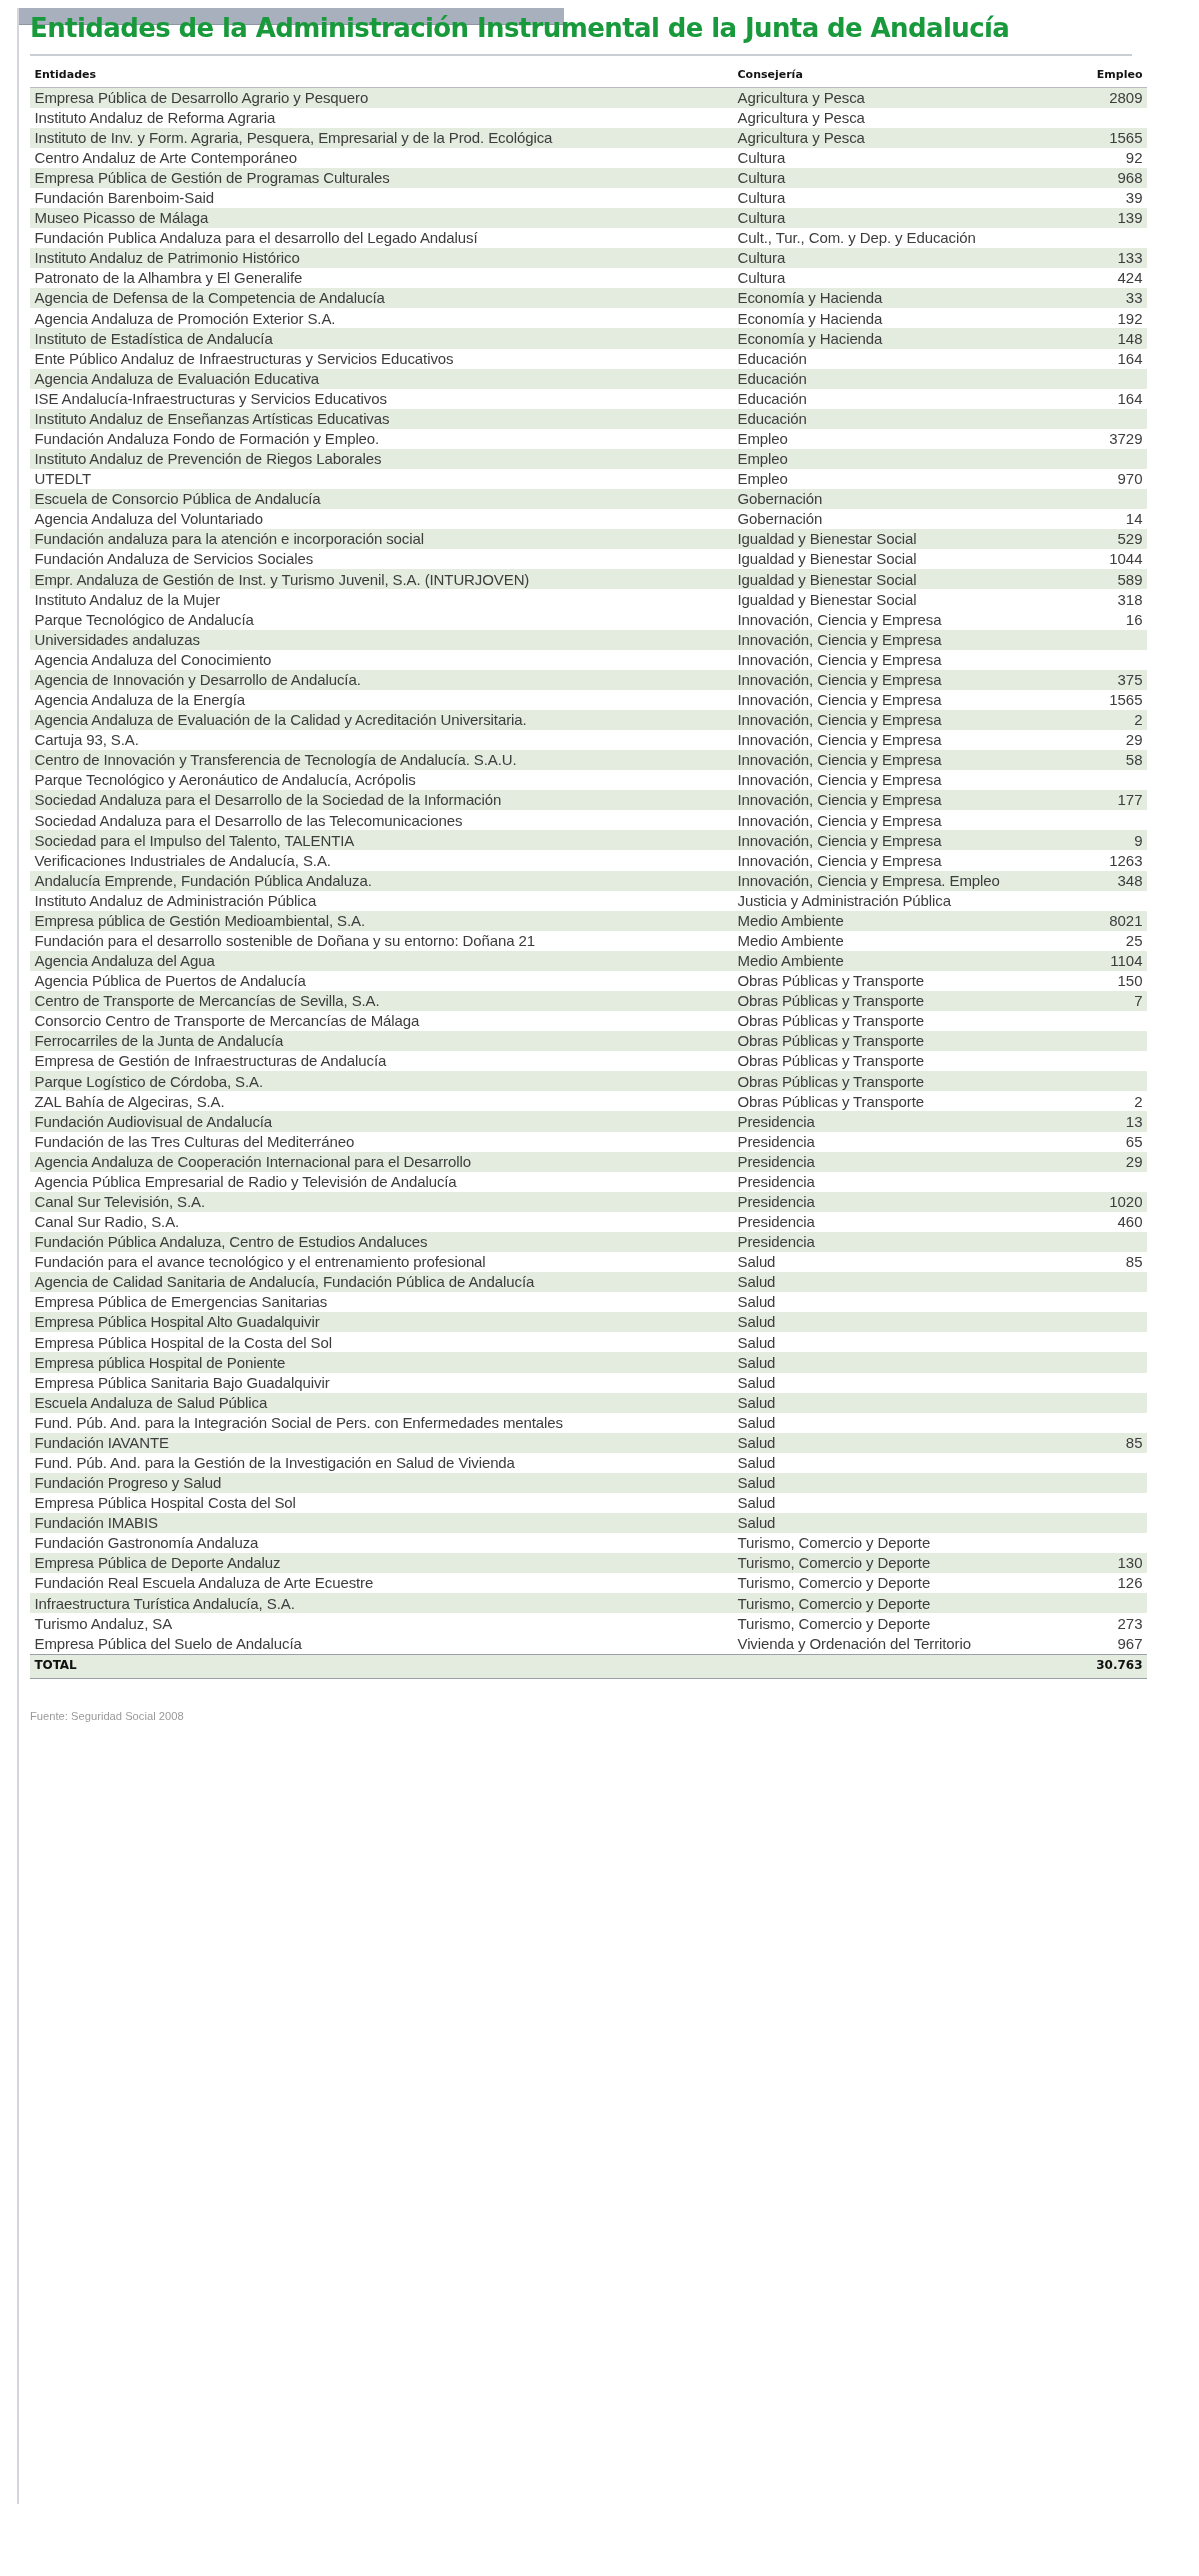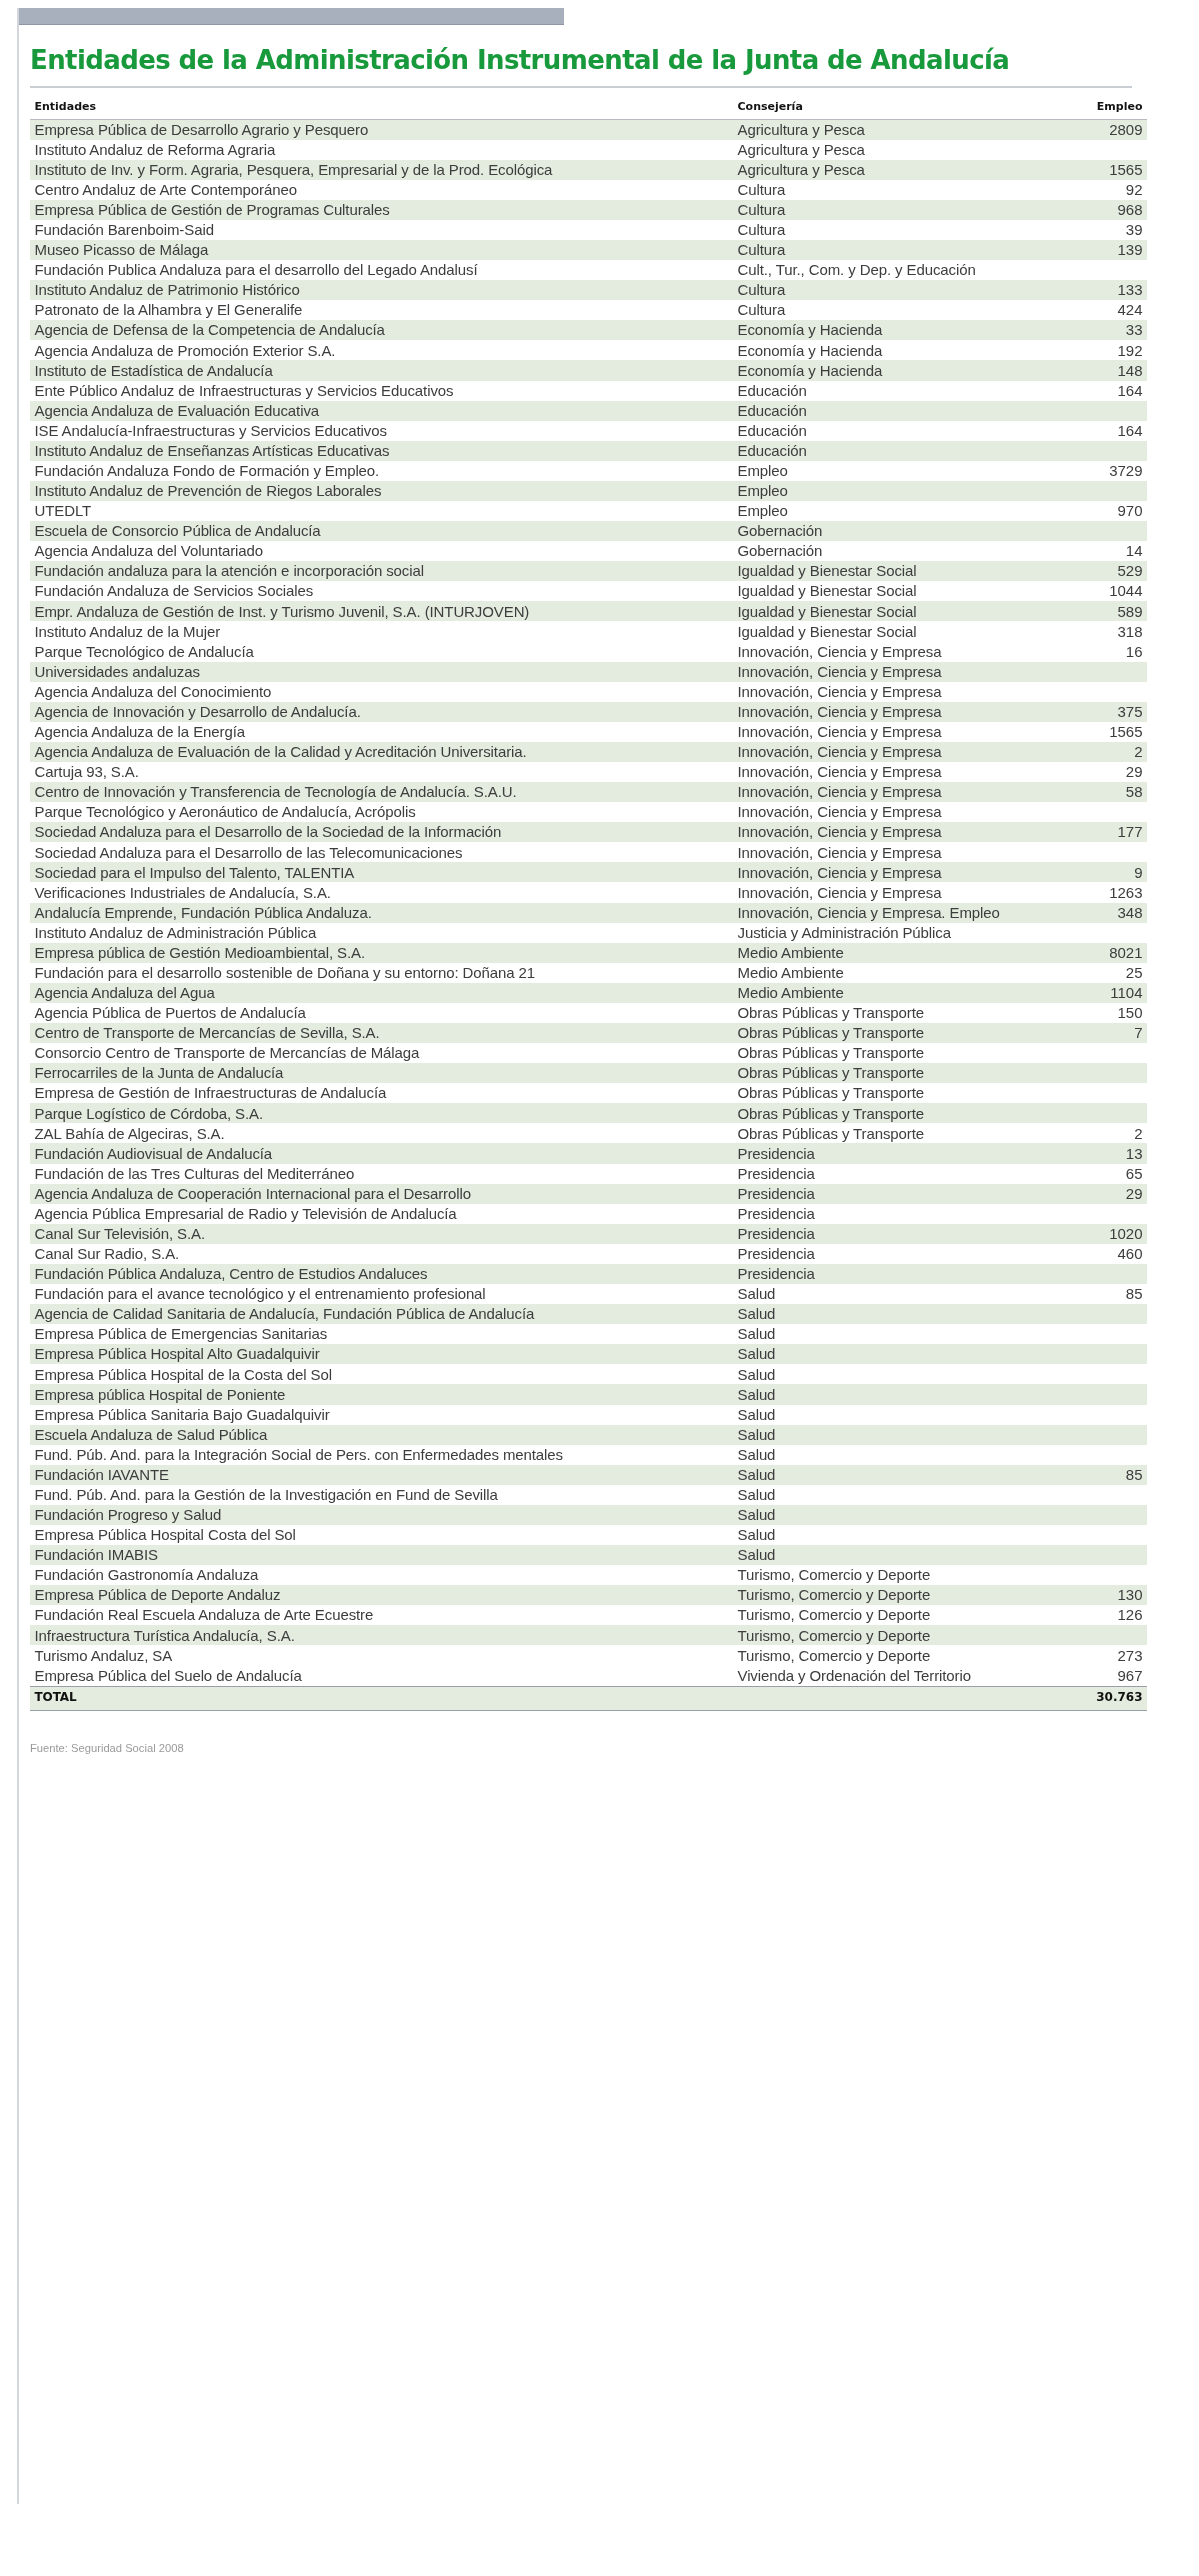--- a/index.html
+++ b/index.html
@@ -38,21 +38,21 @@
     position: absolute;
     left: 16.5px;
     top: 7.5px;
     width: 2.2px;
     height: 2496px;
     background: #d3d6dc;
   }
   .content {
     position: absolute;
     left: 30px;
-    top: 44px;
+    top: 12px;
     width: 1147px;
   }
   h1.title {
     margin: 0;
     padding: 0 0 4.5px 0;
     font-family: "DejaVu Sans", sans-serif;
     font-size: 26px;
     line-height: 33px;
     font-weight: bold;
     color: #189a3c;
@@ -483,21 +483,21 @@
             <td>Fund. Púb. And. para la Integración Social de Pers. con Enfermedades mentales</td>
             <td>Salud</td>
             <td class="num"></td>
           </tr>
           <tr class="alt">
             <td>Fundación IAVANTE</td>
             <td>Salud</td>
             <td class="num">85</td>
           </tr>
           <tr>
-            <td>Fund. Púb. And. para la Gestión de la Investigación en Fund de Sevilla</td>
+            <td>Fund. Púb. And. para la Gestión de la Investigación en Salud de Vivienda</td>
             <td>Salud</td>
             <td class="num"></td>
           </tr>
           <tr class="alt">
             <td>Fundación Progreso y Salud</td>
             <td>Salud</td>
             <td class="num"></td>
           </tr>
           <tr>
             <td>Empresa Pública Hospital Costa del Sol</td>

